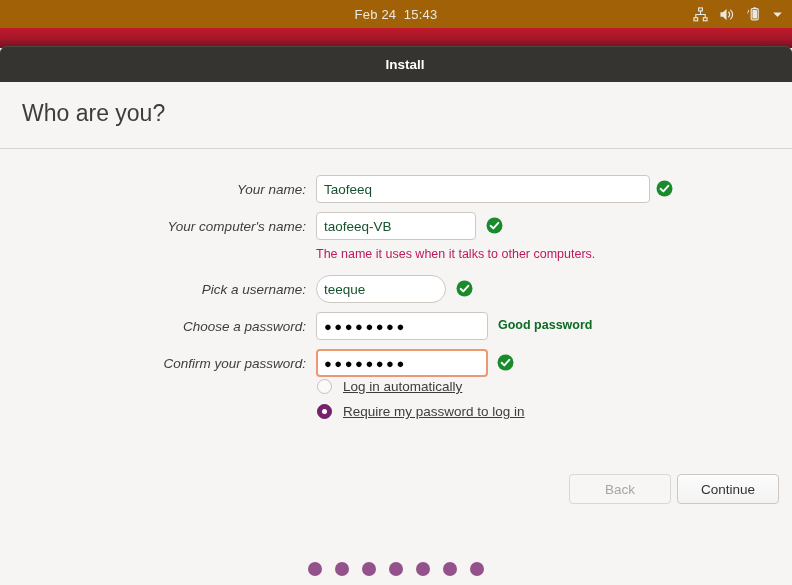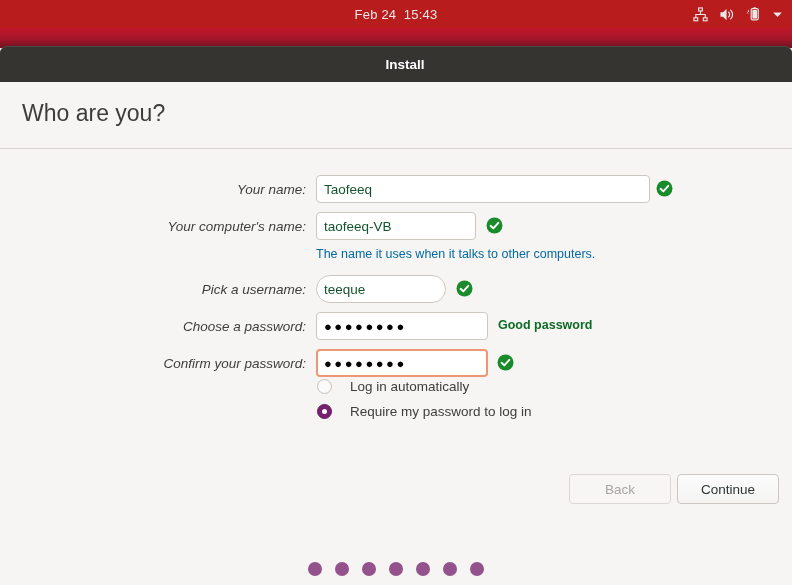--- a/index.html
+++ b/index.html
@@ -19,21 +19,21 @@
     width: 792px;
     height: 585px;
     background: #f6f5f4;
   }
 
   
   .topbar {
     position: absolute;
     left: 0; top: 0;
     width: 792px; height: 28px;
-    background: #b91c1c;
+    background: #a16207;
     display: flex;
     align-items: center;
     justify-content: center;
   }
   .topbar-clock {
     color: #e8e8e6;
     font-size: 13px;
     letter-spacing: 0.2px;
     white-space: pre;
   }
@@ -138,21 +138,21 @@
     background: #ffffff;
   }
   .field.pw {
     font-size: 13px;
     letter-spacing: 2.5px;
     color: #000;
   }
   .hint {
     position: absolute;
     font-size: 12.5px;
-    color: #0369a1;
+    color: #be185d;
     white-space: nowrap;
   }
   .strength {
     position: absolute;
     font-size: 12.5px;
     font-weight: bold;
     color: #0e6b25;
     white-space: nowrap;
   }
 
@@ -185,24 +185,25 @@
   }
   .radio.on::after {
     content: "";
     position: absolute;
     left: 4px; top: 4px;
     width: 5px; height: 5px;
     border-radius: 50%;
     background: #ffffff;
   }
   .radio-label {
-    margin-left: 18px;
+    margin-left: 11px;
     font-size: 13.5px;
     color: #3d3d3d;
     white-space: nowrap;
+    text-decoration: underline;
   }
 
   
   .btn {
     position: absolute;
     box-sizing: border-box;
     height: 30px;
     border-radius: 4px;
     border: 1px solid #cdc7c2;
     background: linear-gradient(to bottom, #fcfcfc 0%, #f4f3f2 100%);

